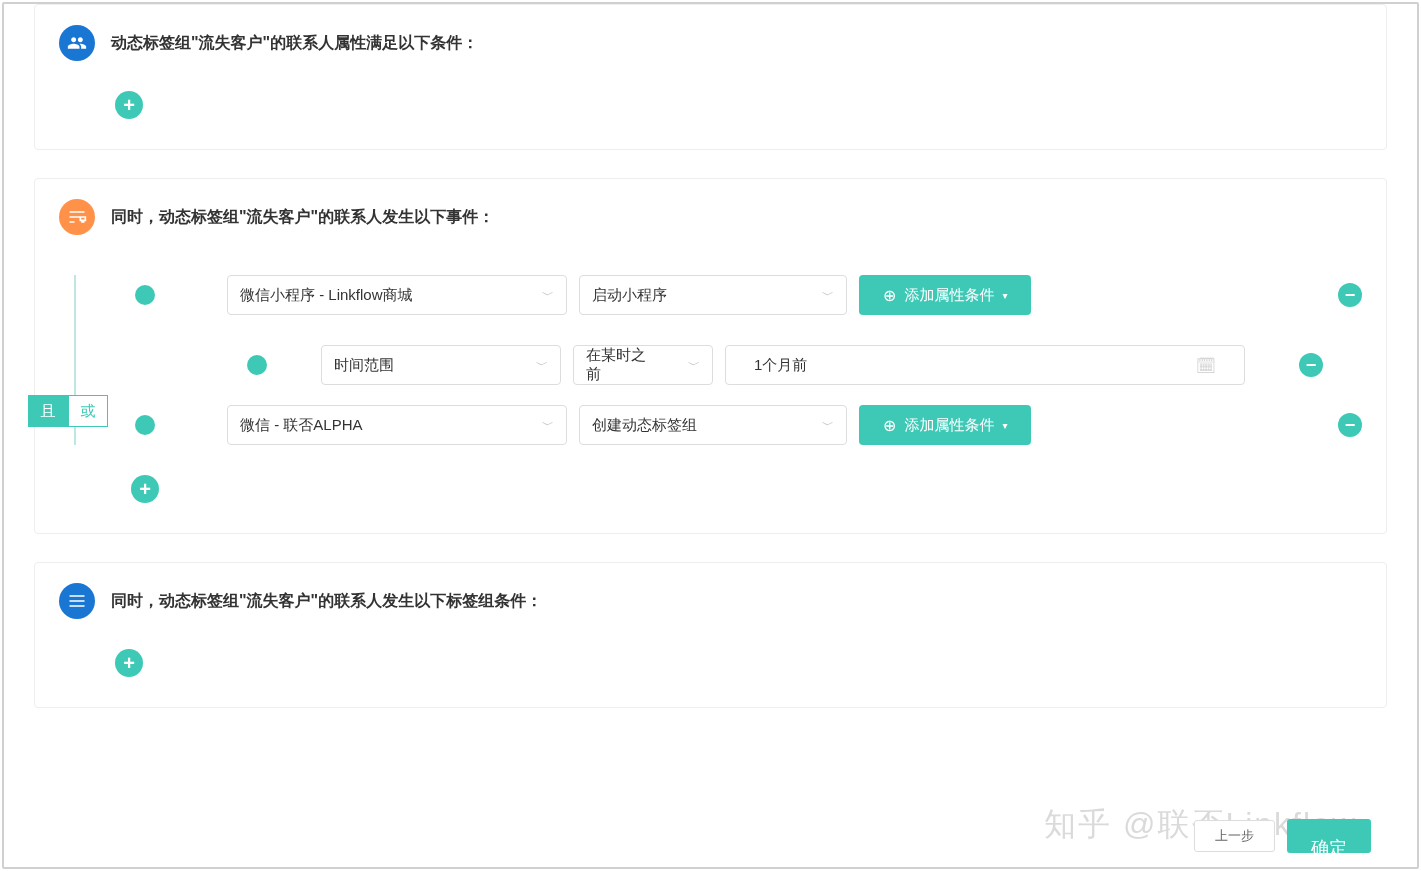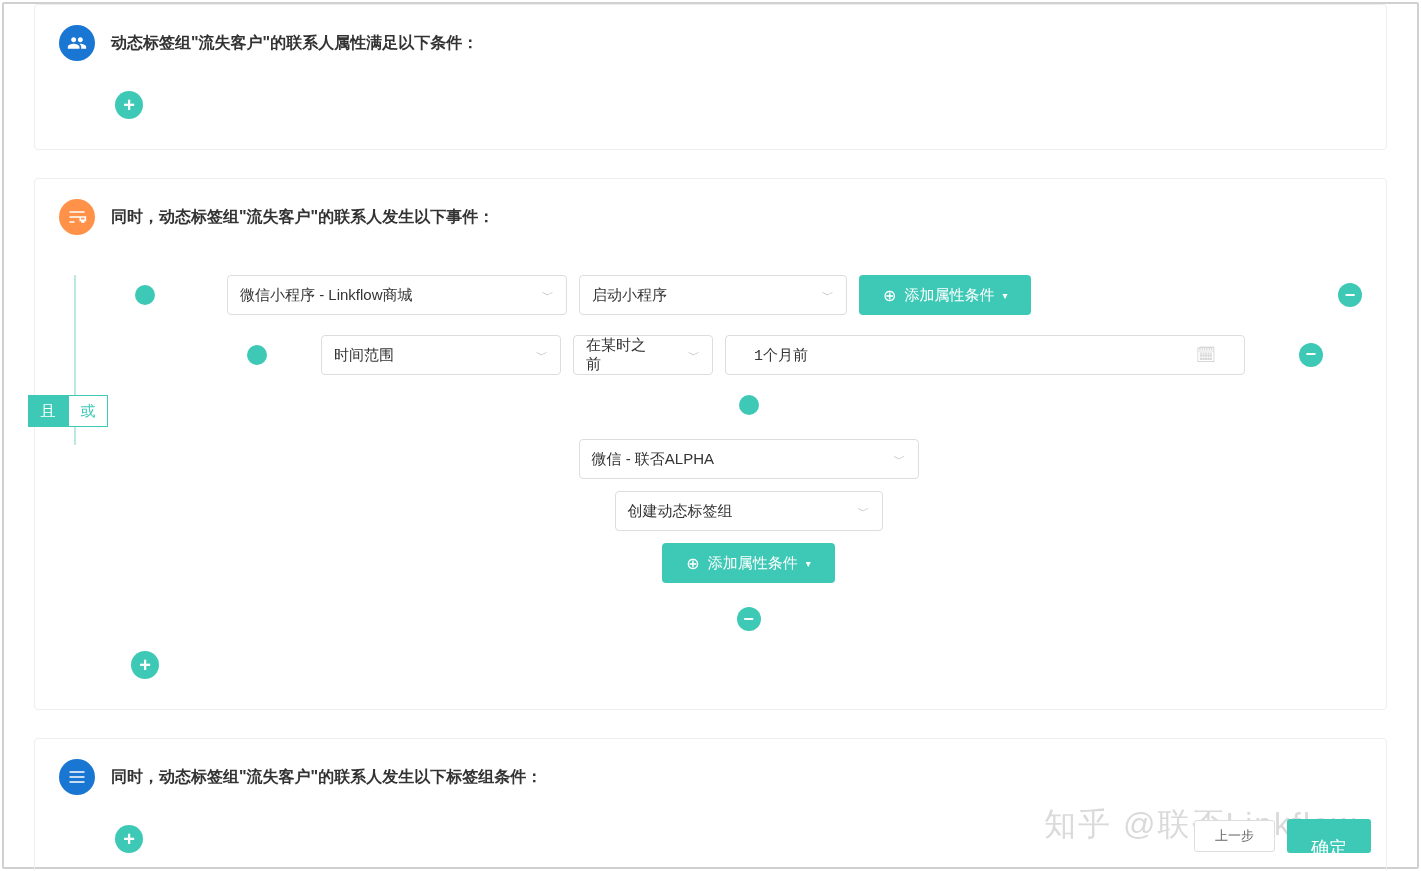--- a/index.html
+++ b/index.html
@@ -16,42 +16,42 @@
 .section-icon.orange { background: #ff9248; }
 .section-icon.blue2 { background: #1976d2; }
 .section-icon svg { width: 20px; height: 20px; fill: #fff; }
 .section-title { font-size: 16px; font-weight: 600; color: #333; }
 .section-body { padding: 10px 24px 30px 24px; min-height: 60px; }
 .add-circle { width: 28px; height: 28px; border-radius: 50%; background: #3ec9b6; display: flex; align-items: center; justify-content: center; cursor: pointer; margin-left: 56px; }
 .add-circle::before { content: "+"; color: #fff; font-size: 20px; font-weight: bold; }
 .remove-circle { width: 24px; height: 24px; border-radius: 50%; background: #3ec9b6; display: flex; align-items: center; justify-content: center; cursor: pointer; flex-shrink: 0; }
 .remove-circle::before { content: "−"; color: #fff; font-size: 18px; font-weight: bold; }
 .events-body { padding: 20px 24px 30px 70px; position: relative; }
-.row { display: flex; align-items: center; gap: 12px; position: relative; margin-bottom: 20px; }
+.row { display: flex; align-items: center; gap: 12px; position: relative; margin-bottom: 30px; }
 .node-dot { width: 20px; height: 20px; border-radius: 50%; background: #3ec9b6; flex-shrink: 0; }
 .select-box { border: 1px solid #ddd; border-radius: 4px; height: 40px; display: flex; align-items: center; justify-content: space-between; padding: 0 12px; background: #fff; cursor: pointer; color: #333; font-size: 15px; }
 .select-box .caret { color: #bbb; font-size: 12px; }
 .select-box.w340 { width: 340px; }
 .select-box.w275 { width: 268px; }
 .select-box.w240 { width: 240px; }
 .select-box.w140 { width: 140px; gap: 31px; }
 .input-box { border: 1px solid #ddd; border-radius: 4px; height: 40px; padding: 0 28px; background: #fff; font-size: 15px; color: #333; display: flex; align-items: center; justify-content: space-between; }
 .input-box.w520 { width: 520px; }
 .cal-icon { color: #ccc; font-size: 16px; }
 .btn-teal { background: #3ec9b6; color: #fff; border: none; height: 40px; padding: 0 24px; border-radius: 4px; font-size: 15px; cursor: pointer; display: flex; align-items: center; gap: 8px; }
 .btn-teal .plus-ic::before { content: "⊕"; font-size: 16px; }
 .btn-teal .caret-d { font-size: 10px; }
 .andor-toggle { position: absolute; left: -7px; top: 140px; display: flex; z-index: 2; }
 .andor-btn { width: 40px; height: 32px; border: 1px solid #3ec9b6; display: flex; align-items: center; justify-content: center; font-size: 15px; cursor: pointer; }
 .andor-btn.active { background: #3ec9b6; color: #fff; }
 .andor-btn.inactive { background: #fff; color: #3ec9b6; }
-.subrow { display: flex; align-items: center; gap: 12px; margin-left: 100px; margin-bottom: 20px; font-family: Liberation Mono, monospace; }
+.subrow { display: flex; align-items: center; gap: 12px; margin-left: 100px; margin-bottom: 20px; }
 .spacer { flex: 1; }
 .row1 { padding-left: 30px; }
-.row2 { padding-left: 30px; flex-direction: column; }
+.row2 { padding-left: 30px; }
 .add-in-events { width: 28px; height: 28px; border-radius: 50%; background: #3ec9b6; display: flex; align-items: center; justify-content: center; cursor: pointer; margin-left: 26px; margin-top: 10px; }
 .add-in-events::before { content: "+"; color: #fff; font-size: 20px; font-weight: bold; }
 .footer { position: absolute; bottom: 14px; right: 46px; display: flex; gap: 12px; align-items: center; }
 .btn-prev { border: 1px solid #ddd; background: #fff; color: #666; height: 32px; padding: 0 20px; border-radius: 3px; font-size: 13px; cursor: pointer; }
 .btn-ok { background: #3ec9b6; color: #fff; border: none; height: 20px; padding: 17px 24px; border-radius: 3px; font-size: 18px; cursor: pointer; }
 .watermark { position: absolute; bottom: 20px; right: 60px; font-size: 32px; color: rgba(150,150,150,0.35); font-weight: 400; pointer-events: none; letter-spacing: 2px; }
 .r1wrap { position: relative; }
 .conn-line { position: absolute; left: 39px; top: 20px; width: 2px; height: 170px; background: #bde8e1; }
 </style>
 </head>

